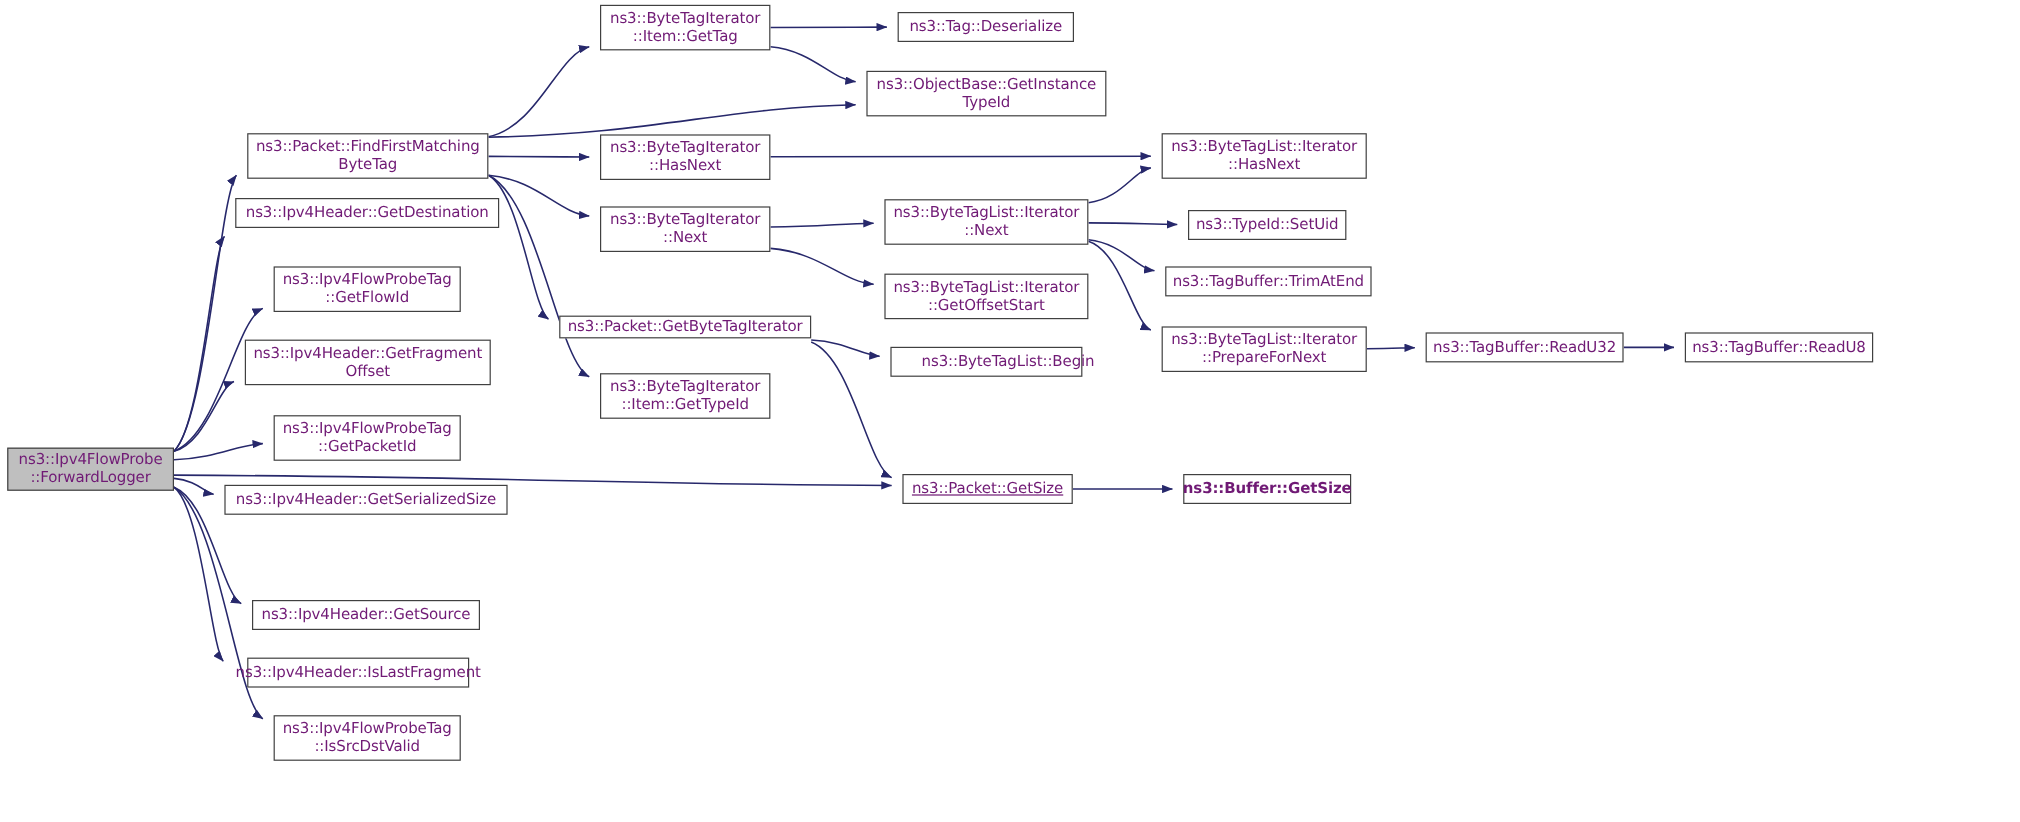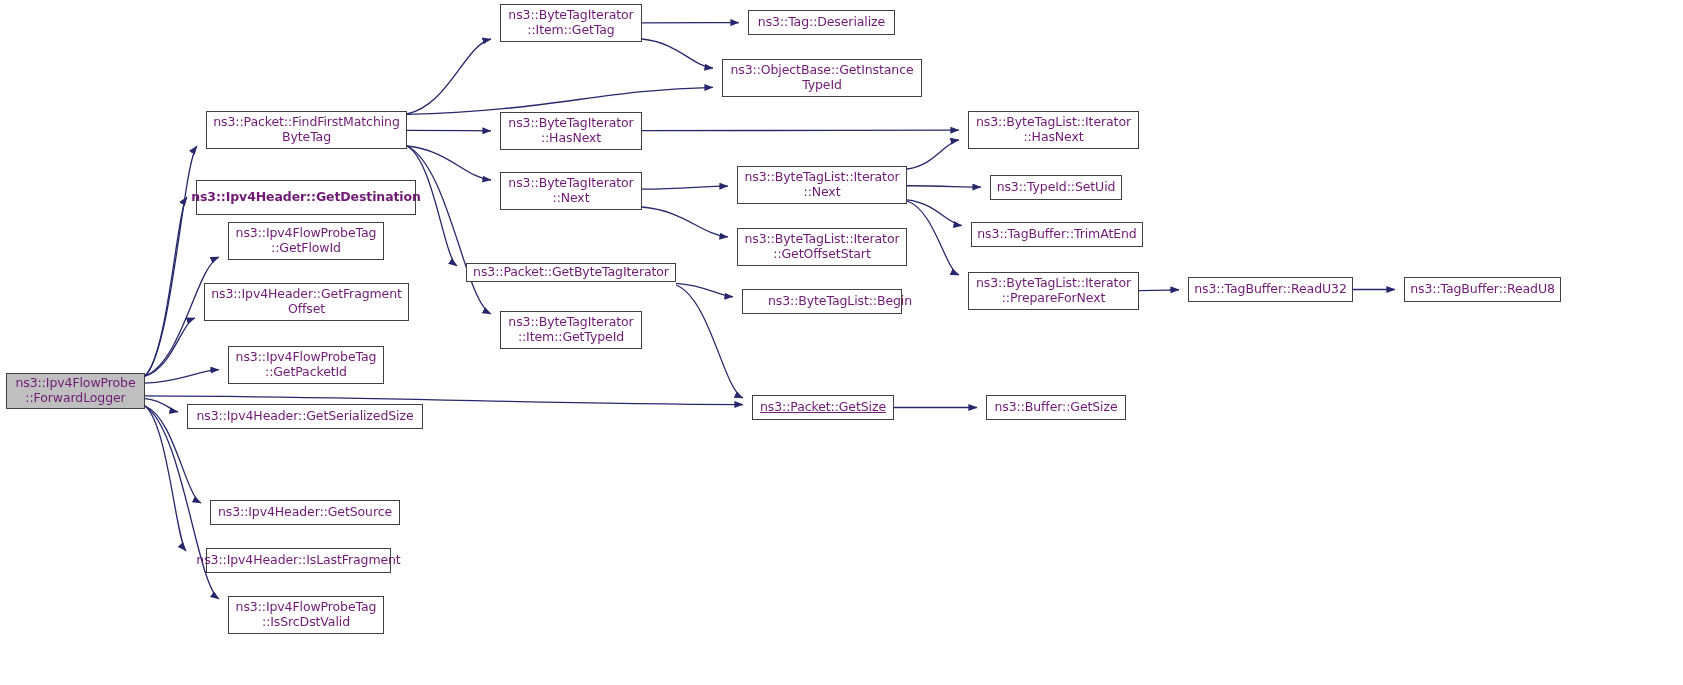--- a/index.html
+++ b/index.html
@@ -88,21 +88,21 @@
         <path d="M894,407.5 C935.4,407.5 951.04,407.5 977,407.5" marker-end="url(#arrow)"></path>
         <path d="M1139,290.55 C1161.05,290.45640000000003 1169.38,289.8324 1179,289.77" marker-end="url(#arrow)"></path>
         <path d="M1353,289.5 C1375.95,289.5 1384.62,289.5 1395,289.5" marker-end="url(#arrow)"></path>
       </g>
   </svg>
   <div id="node-layer">
       <div class="node root" style="left: 6px; top: 373px; width: 139px; height: 36px; align-items: center;"><span class="lbl">ns3::Ipv4FlowProbe
 ::ForwardLogger</span></div>
       <div class="node" style="left: 206px; top: 111px; width: 201px; height: 38px;"><span class="lbl">ns3::Packet::FindFirstMatching
 ByteTag</span></div>
-      <div class="node" style="left: 196px; top: 180px; width: 220px; height: 35px; font-weight: bold;"><span class="lbl">ns3::Ipv4Header::GetDestination</span></div>
+      <div class="node" style="left: 196px; top: 165px; width: 220px; height: 25px;"><span class="lbl">ns3::Ipv4Header::GetDestination</span></div>
       <div class="node" style="left: 228px; top: 222px; width: 156px; height: 38px;"><span class="lbl">ns3::Ipv4FlowProbeTag
 ::GetFlowId</span></div>
       <div class="node" style="left: 204px; top: 283px; width: 205px; height: 38px;"><span class="lbl">ns3::Ipv4Header::GetFragment
 Offset</span></div>
       <div class="node" style="left: 228px; top: 346px; width: 156px; height: 38px;"><span class="lbl">ns3::Ipv4FlowProbeTag
 ::GetPacketId</span></div>
       <div class="node" style="left: 187px; top: 404px; width: 236px; height: 25px;"><span class="lbl">ns3::Ipv4Header::GetSerializedSize</span></div>
       <div class="node" style="left: 210px; top: 500px; width: 190px; height: 25px;"><span class="lbl">ns3::Ipv4Header::GetSource</span></div>
       <div class="node" style="left: 206px; top: 548px; width: 185px; height: 25px;"><span class="lbl">ns3::Ipv4Header::IsLastFragment</span></div>
       <div class="node" style="left: 228px; top: 596px; width: 156px; height: 38px;"><span class="lbl">ns3::Ipv4FlowProbeTag
@@ -124,17 +124,17 @@
       <div class="node" style="left: 737px; top: 228px; width: 170px; height: 38px;"><span class="lbl">ns3::ByteTagList::Iterator
 ::GetOffsetStart</span></div>
       <div class="node" style="left: 742px; top: 289px; width: 160px; height: 25px; padding-left: 36px;"><span class="lbl">ns3::ByteTagList::Begin</span></div>
       <div class="node" style="left: 752px; top: 395px; width: 142px; height: 25px; text-decoration: underline;"><span class="lbl">ns3::Packet::GetSize</span></div>
       <div class="node" style="left: 968px; top: 111px; width: 171px; height: 38px;"><span class="lbl">ns3::ByteTagList::Iterator
 ::HasNext</span></div>
       <div class="node" style="left: 990px; top: 175px; width: 132px; height: 25px;"><span class="lbl">ns3::TypeId::SetUid</span></div>
       <div class="node" style="left: 971px; top: 222px; width: 172px; height: 25px; text-align: center;"><span class="lbl">ns3::TagBuffer::TrimAtEnd</span></div>
       <div class="node" style="left: 968px; top: 272px; width: 171px; height: 38px;"><span class="lbl">ns3::ByteTagList::Iterator
 ::PrepareForNext</span></div>
-      <div class="node" style="left: 986px; top: 395px; width: 140px; height: 25px;"><span class="lbl">ns3::Buffer::GetSize</span></div>
+      <div class="node" style="left: 986px; top: 395px; width: 140px; height: 25px; font-weight: bold;"><span class="lbl">ns3::Buffer::GetSize</span></div>
       <div class="node" style="left: 1188px; top: 277px; width: 165px; height: 25px;"><span class="lbl">ns3::TagBuffer::ReadU32</span></div>
       <div class="node" style="left: 1404px; top: 277px; width: 157px; height: 25px;"><span class="lbl">ns3::TagBuffer::ReadU8</span></div>
     </div>
 </div>
 
 </body></html>

